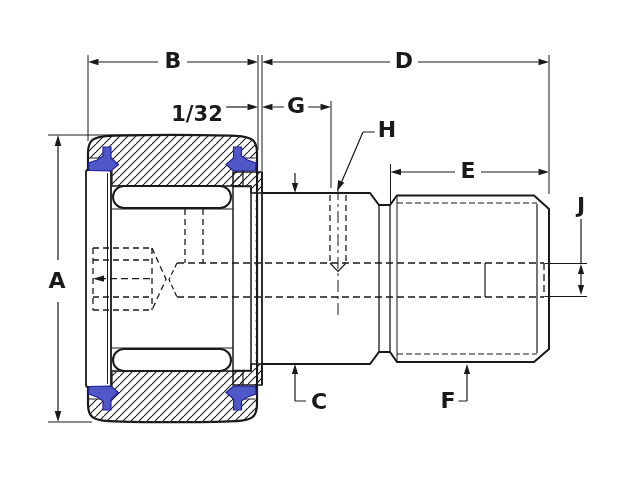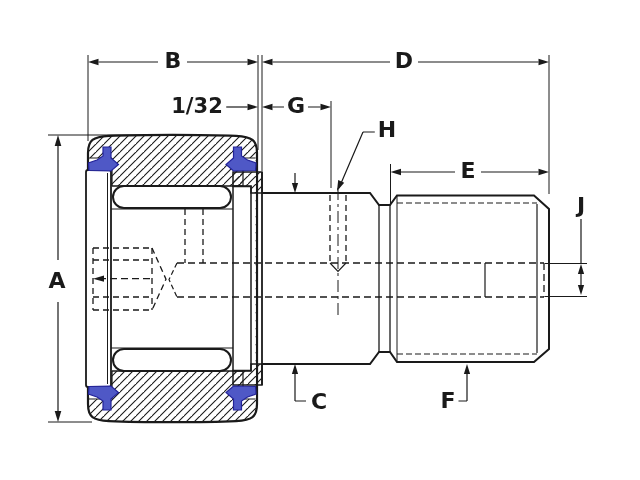--- a/index.html
+++ b/index.html
@@ -8,21 +8,21 @@
     font-family:"DejaVu Sans", sans-serif; overflow:hidden;
   }
   #drawing { position:absolute; left:0; top:0; }
   .dim-label {
     position:absolute; transform:translate(-50%,-50%);
     font-weight:700; font-size:22px; line-height:1.05; color:#1a1a1a;
     background:#ffffff; padding:0 3px; white-space:nowrap;
   }
   #lab-a { left:57px;  top:281px; }
   #lab-b { left:173px; top:61px;  }
-  #lab-132 { left:197px; top:106px; font-size:21px; }
+  #lab-132 { left:197px; top:114px; font-size:21px; }
   #lab-g { left:296px; top:106px; }
   #lab-d { left:404px; top:61px;  }
   #lab-h { left:387px; top:130px; }
   #lab-e { left:468px; top:171px; }
   #lab-j { left:581px; top:206px; }
   #lab-c { left:319px; top:402px; }
   #lab-f { left:448px; top:401px; }
 </style>
 </head>
 <body>

